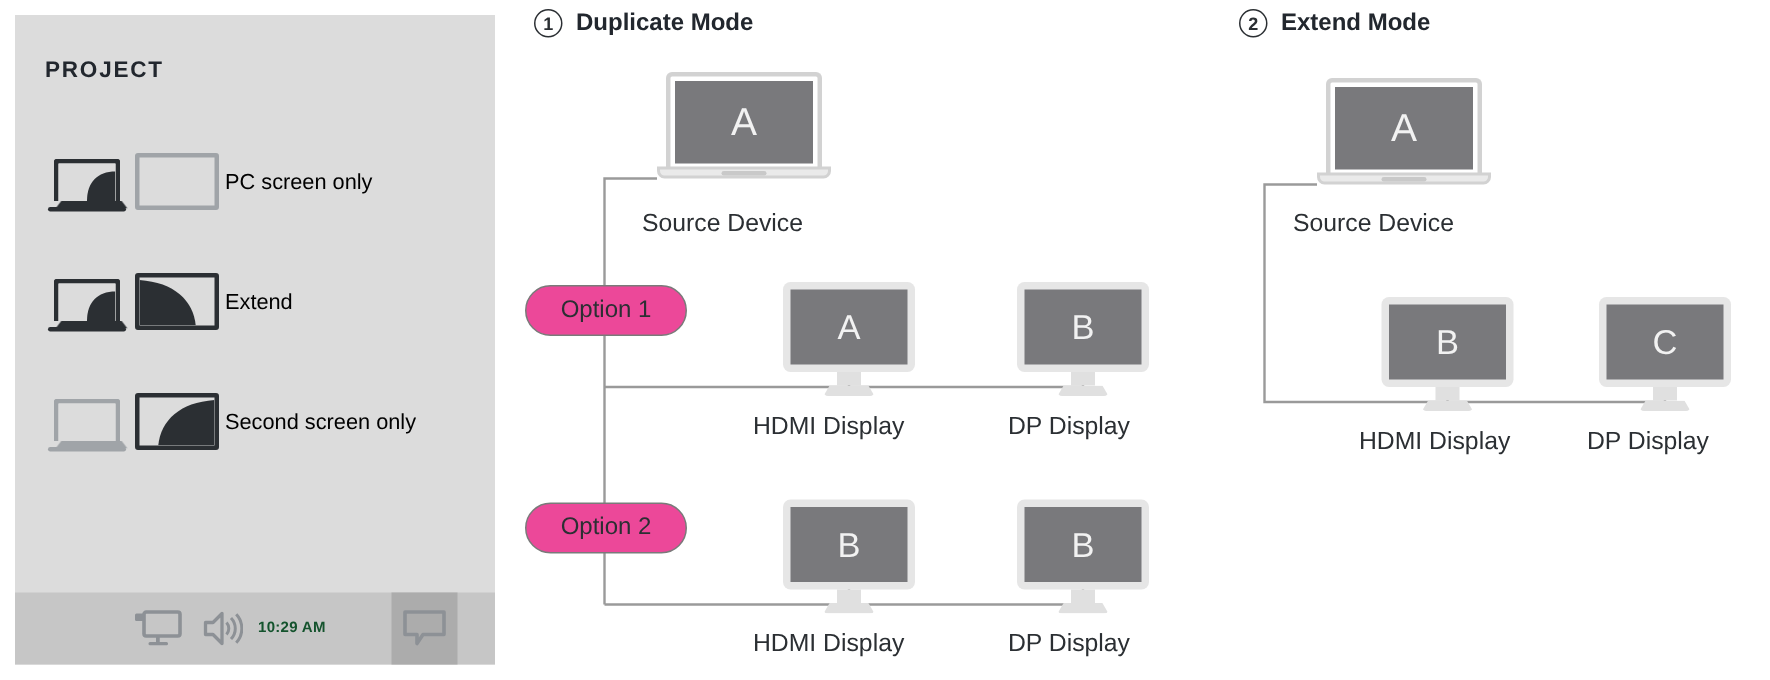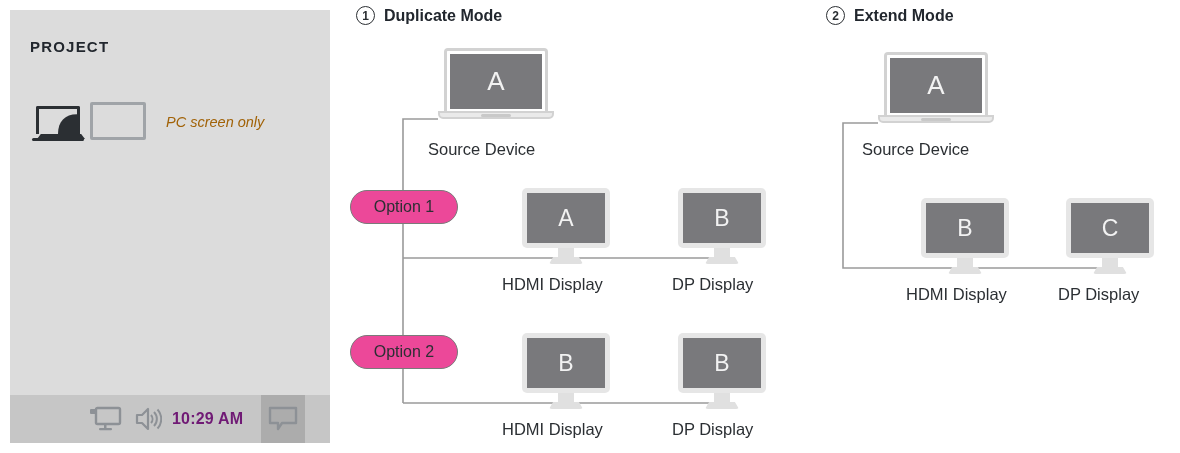--- a/index.html
+++ b/index.html
@@ -23,23 +23,22 @@
     font-size: 15px; font-weight: bold; letter-spacing: 1.2px;
     color: #22272e;
   }
   .mode-list { position: absolute; left: 0; top: 72px; width: 320px; }
   .mode-row {
     position: relative; height: 80px;
     display: flex; align-items: center;
   }
   .mode-icon { position: relative; width: 122px; height: 48px; margin-left: 18px; flex: none; }
   .mode-label {
-    font-size: 14.5px; color: #a16207; margin-left: 16px;
+    font-size: 14.5px; color: #000000; margin-left: 0;
     white-space: nowrap;
-    font-style: italic;
   }
 
   
   .sb-laptop { position: absolute; left: 4px; top: 8px; width: 52px; height: 38px; }
   .sb-laptop .lid {
     position: absolute; left: 4px; top: 0; width: 44px; height: 28px;
     border: 3px solid #2b2f33; border-bottom: none; border-radius: 2px 2px 0 0;
     overflow: hidden; background: transparent;
   }
   .sb-laptop .base {
@@ -73,21 +72,21 @@
   
   .taskbar {
     position: absolute; left: 0; bottom: 0; width: 320px; height: 48px;
     background: #c6c6c6;
   }
   .tb-icon { position: absolute; top: 50%; transform: translateY(-50%); }
   .tb-display { left: 78px; width: 34px; height: 26px; }
   .tb-sound { left: 124px; width: 28px; height: 26px; }
   .tb-time {
     position: absolute; left: 162px; top: 50%; transform: translateY(-50%);
-    font-size: 16px; font-weight: bold; color: #701a75; letter-spacing: .2px;
+    font-size: 10px; font-weight: bold; color: #14532d; letter-spacing: .2px;
   }
   .tb-notify-cell {
     position: absolute; right: 25px; top: 0; width: 44px; height: 48px;
     background: #acacac;
   }
   .tb-notify-cell svg { position: absolute; left: 50%; top: 50%; transform: translate(-50%,-50%); }
 
   
   .section { position: absolute; top: 0; }
   .sec-duplicate { left: 350px; width: 460px; height: 453px; }
@@ -183,21 +182,63 @@
             <div class="base"></div>
           </div>
           <div class="sb-monitor dim">
             <div class="scr"></div>
           </div>
         </div>
         <div class="mode-label">PC screen only</div>
       </div>
 
 
-
+      <div class="mode-row">
+        <div class="mode-icon">
+          <div class="sb-laptop">
+            <div class="lid">
+              <div class="curve">
+                <svg viewBox="0 0 44 28" preserveAspectRatio="none">
+                  <path d="M44 28 L44 6 C30 6 22 14 22 28 Z" fill="#2b2f33"></path>
+                </svg>
+              </div>
+            </div>
+            <div class="base"></div>
+          </div>
+          <div class="sb-monitor">
+            <div class="scr">
+              <div class="curve">
+                <svg viewBox="0 0 56 38" preserveAspectRatio="none">
+                  <path d="M0 38 L0 2 C26 4 40 18 42 38 Z" fill="#2b2f33"></path>
+                </svg>
+              </div>
+            </div>
+          </div>
+        </div>
+        <div class="mode-label">Extend</div>
+      </div>
+
+      <div class="mode-row">
+        <div class="mode-icon">
+          <div class="sb-laptop dim">
+            <div class="lid"></div>
+            <div class="base"></div>
+          </div>
+          <div class="sb-monitor">
+            <div class="scr">
+              <div class="curve">
+                <svg viewBox="0 0 56 38" preserveAspectRatio="none">
+                  <path d="M56 38 L56 2 C30 4 16 18 14 38 Z" fill="#2b2f33"></path>
+                </svg>
+              </div>
+            </div>
+          </div>
+        </div>
+        <div class="mode-label">Second screen only</div>
+      </div>
     </div>
 
     <div class="taskbar">
       <div class="tb-icon tb-display">
         <svg viewBox="0 0 34 26" width="34" height="26">
           <rect x="8" y="2" width="24" height="16" rx="1.5" fill="none" stroke="#8d9196" stroke-width="2.4"></rect>
           <rect x="2" y="3" width="6" height="5" rx="1" fill="#8d9196"></rect>
           <rect x="16" y="18" width="2.5" height="4" fill="#8d9196"></rect>
           <rect x="11" y="22" width="13" height="2.2" rx="1" fill="#8d9196"></rect>
         </svg>

